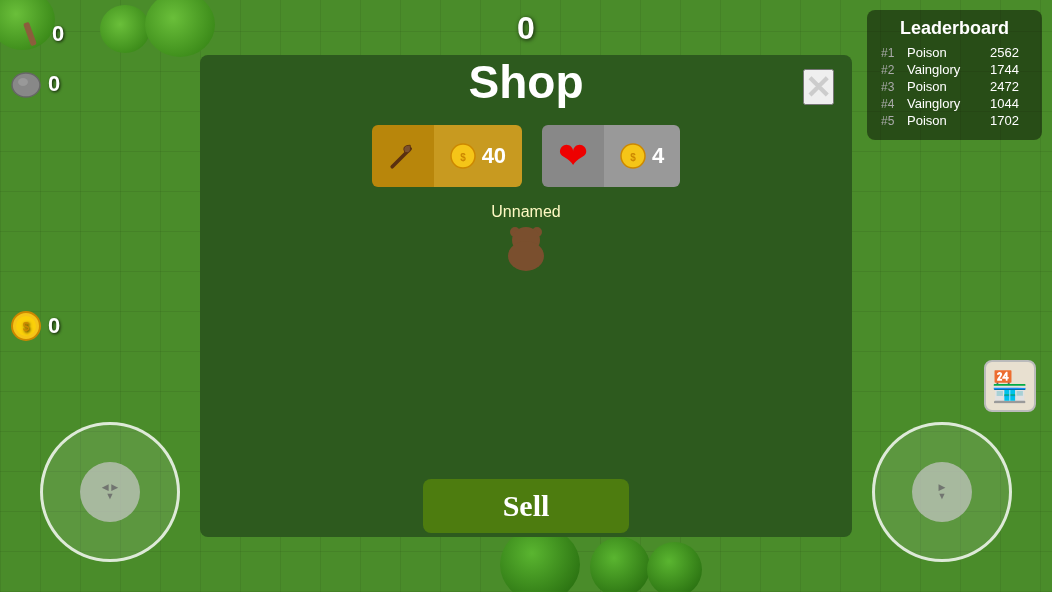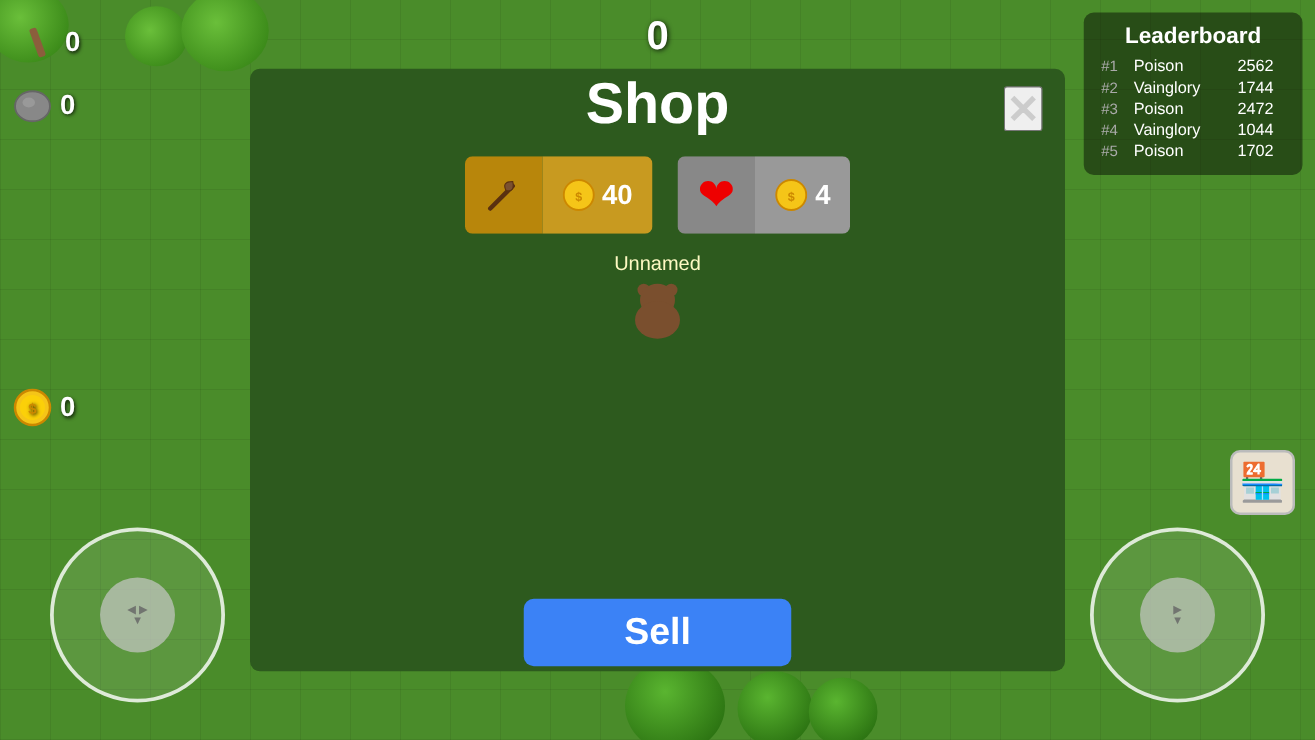--- a/index.html
+++ b/index.html
@@ -242,30 +242,31 @@
       height: 10px;
       background: #7a4f2e;
       border-radius: 50%;
       position: absolute;
       top: 0;
       right: 6px;
     }
 
     
     #sell-btn {
-      background: #3b82f6;
+      background: #4d7c0f;
       color: white;
       font-size: 30px;
       font-weight: bold;
       border: none;
       border-radius: 8px;
       padding: 10px 80px;
       cursor: pointer;
       margin-top: auto;
       margin-bottom: 4px;
+      font-family: Liberation Serif, serif;
     }
 
     
     .joystick-container {
       position: absolute;
       bottom: 30px;
       width: 140px;
       height: 140px;
     }
 

